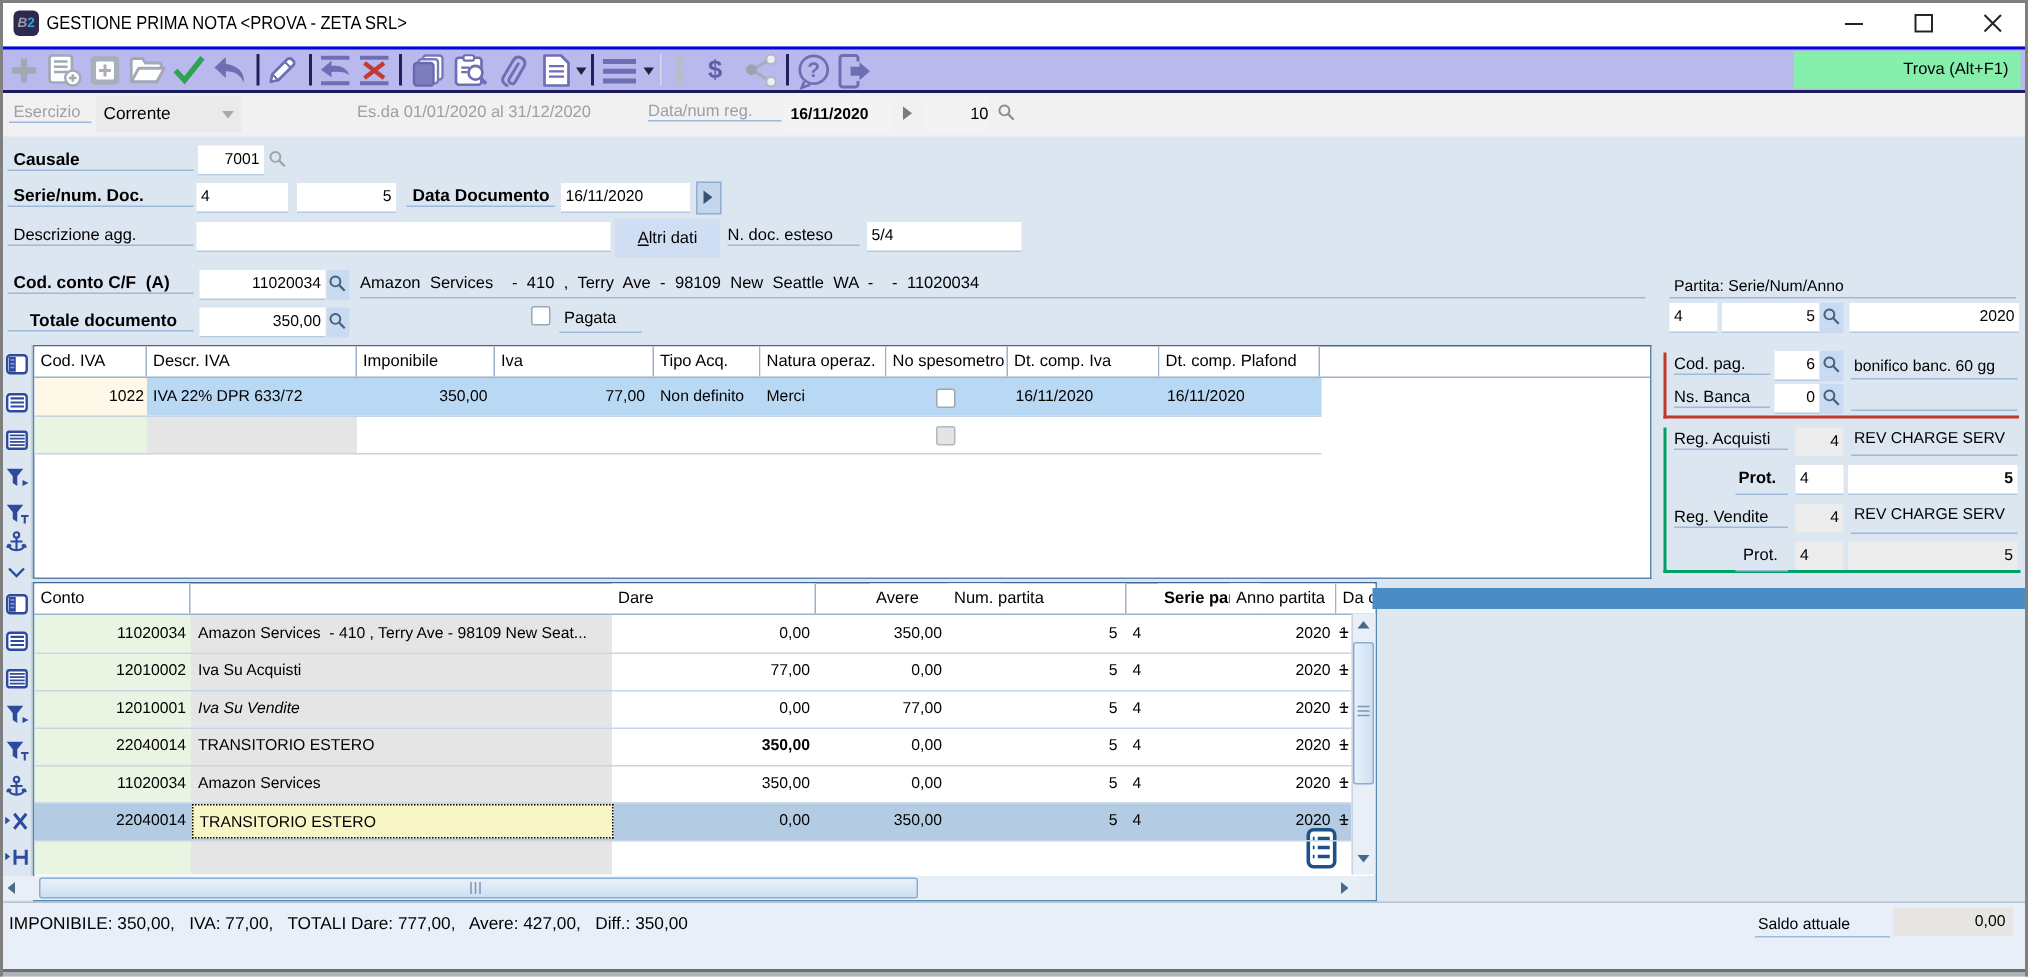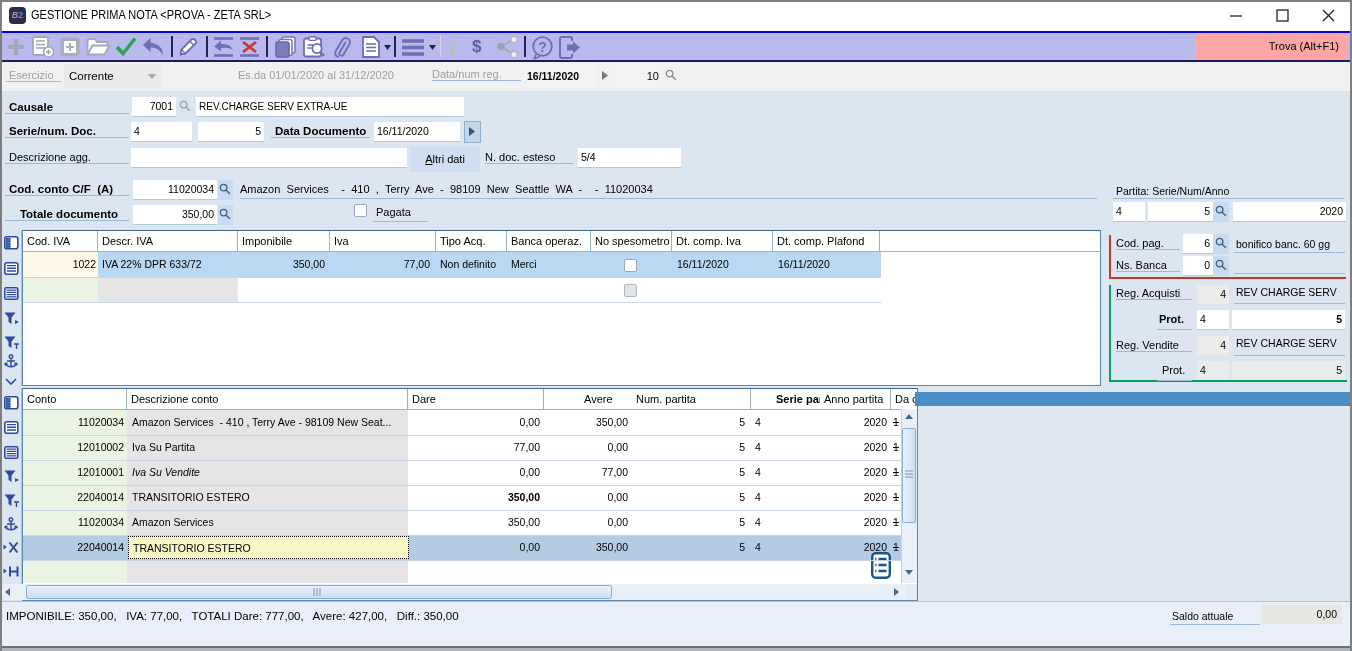--- a/index.html
+++ b/index.html
@@ -18,21 +18,21 @@
 .magbox { position:absolute; background:#c9dbf2; }
 svg { position:absolute; overflow:visible; }
 
 
 #titlebar { left:0; top:0; width:1352px; height:31px; background:#fff; }
 #appicon { left:9px; top:7px; width:17px; height:17px; background:#2e2a4e; border-radius:4px; color:#9a9aae; font-size:9px; font-style:italic; font-weight:bold; text-align:center; line-height:16px; }
 #apptitle { left:31px; top:8px; font-size:12.5px; transform:scaleX(0.88); transform-origin:left top; }
 
 
 #toolbar { left:0; top:31px; width:1352px; height:31px; background:#b9b9ee; border-top:2px solid #0505e0; border-bottom:2px solid #1b1b5e; }
-#trova { left:1196px; top:34px; width:151px; height:25px; background:#fca5a5; line-height:25px; text-align:right; padding-right:8px; font-size:11px; }
+#trova { left:1196px; top:34px; width:151px; height:25px; background:#86efac; line-height:25px; text-align:right; padding-right:8px; font-size:11px; }
 .tsep { position:absolute; top:36px; width:2px; height:21px; background:#21215e; }
 .tsepl { position:absolute; top:36px; width:1px; height:21px; background:#d8d8ea; }
 
 
 #eserow { left:0; top:62px; width:1352px; height:29px; background:#f1f1f1; }
 .gray { color:#9aa0a6; }
 
 
 .gridbox { position:absolute; background:#fff; border:1px solid #5a87ad; }
 .hcell { position:absolute; top:0; height:20px; line-height:20px; padding-left:4px; border-right:1px solid #9ab3cb; font-size:11px; background:#fff; white-space:nowrap; overflow:hidden; }
@@ -167,21 +167,20 @@
       <circle cx="4.6" cy="4.6" r="3.3" fill="none" stroke="#8a8a92" stroke-width="1.3"></circle>
       <line x1="7.2" y1="7.2" x2="10.8" y2="10.8" stroke="#8a8a92" stroke-width="1.5"></line>
     </svg>
 
   <div class="lbl b ul" style="left:5px;top:101px;width:124px;padding-left:4px;font-size:11.5px;">Causale</div>
   <div class="fld rt" style="left:132px;top:97px;width:44px;">7001</div>
   <svg style="left:179px;top:100px;" width="12" height="12" viewBox="0 0 12 12">
       <circle cx="4.6" cy="4.6" r="3.3" fill="none" stroke="#9aa2ac" stroke-width="1.3"></circle>
       <line x1="7.2" y1="7.2" x2="10.8" y2="10.8" stroke="#9aa2ac" stroke-width="1.5"></line>
     </svg>
-  <div class="fld" style="left:196px;top:97px;width:268px;font-size:10px;">REV.CHARGE SERV EXTRA-UE</div>
 
   <div class="lbl b ul" style="left:5px;top:125px;width:124px;padding-left:4px;font-size:11.5px;">Serie/num. Doc.</div>
   <div class="fld" style="left:131px;top:122px;width:61px;">4</div>
   <div class="fld rt" style="left:198px;top:122px;width:66px;">5</div>
   <div class="lbl b ul" style="left:271px;top:125px;width:99px;padding-left:4px;font-size:11.5px;">Data Documento</div>
   <div class="fld" style="left:374px;top:122px;width:86px;">16/11/2020</div>
   <div class="abs" style="left:464px;top:121px;width:17px;height:22px;background:#c3d6ec;border:1px solid #8fb0d4;"></div>
   <svg style="left:469px;top:127px;" width="7" height="10">
       <path d="M0 0 L6 4.5 L0 9 Z" fill="#33536e"></path>
     </svg>
@@ -264,21 +263,21 @@
   <div class="gfld rt" style="left:1232px;top:361px;width:113px;">5</div>
 
   <div class="abs" style="left:21px;top:230px;width:1px;height:156px;background:#b0c2d4;"></div>
   <div class="gridbox" style="left:22px;top:230px;width:1079px;height:156px;border-top-color:#44678f;"></div>
 
   <div class="hcell" style="left:23px;top:231px;width:75px;">Cod. IVA</div>
   <div class="hcell" style="left:98px;top:231px;width:140px;">Descr. IVA</div>
   <div class="hcell" style="left:238px;top:231px;width:92px;">Imponibile</div>
   <div class="hcell" style="left:330px;top:231px;width:106px;">Iva</div>
   <div class="hcell" style="left:436px;top:231px;width:71px;">Tipo Acq.</div>
-  <div class="hcell" style="left:507px;top:231px;width:84px;">Banca operaz.</div>
+  <div class="hcell" style="left:507px;top:231px;width:84px;">Natura operaz.</div>
   <div class="hcell" style="left:591px;top:231px;width:81px;">No spesometro</div>
   <div class="hcell" style="left:672px;top:231px;width:101px;">Dt. comp. Iva</div>
   <div class="hcell" style="left:773px;top:231px;width:107px;">Dt. comp. Plafond</div>
   <div class="abs" style="left:23px;top:251px;width:1077px;height:1px;background:#9ab3cb;"></div>
 
   <div class="abs" style="left:23px;top:252px;width:858px;height:25px;background:#b9d8f3;"></div>
   <div class="abs" style="left:23px;top:252px;width:75px;height:25px;background:#fdf8e8;"></div>
   <div class="cell rt" style="left:23px;top:252px;width:75px;padding-right:2px;">1022</div>
   <div class="cell" style="left:98px;top:252px;width:140px;">IVA 22% DPR 633/72</div>
   <div class="cell rt" style="left:238px;top:252px;width:92px;padding-right:5px;">350,00</div>
@@ -321,21 +320,20 @@
       <path d="M7 4.4 V12.5 M3 7 H11 M1.5 9 Q2.5 12.8 7 12.8 Q11.5 12.8 12.5 9 M1.5 9 L0.8 11.2 M1.5 9 L3.5 10 M12.5 9 L13.2 11.2 M12.5 9 L10.5 10" stroke="#2e4a9e" stroke-width="1.4" fill="none"></path>
     </svg>
   <svg style="left:5px;top:378px;" width="12" height="8" viewBox="0 0 12 8">
       <path d="M1 1 L6 6 L11 1" stroke="#2e4a9e" stroke-width="1.6" fill="none"></path>
     </svg>
 
   <div class="abs" style="left:21px;top:388px;width:1px;height:196px;background:#b0c2d4;"></div>
   <div class="gridbox" style="left:22px;top:388px;width:896px;height:213px;border-top-color:#44678f;"></div>
 
   <div class="hcell" style="left:23px;top:389px;width:104px;">Conto</div>
-  <div class="hcell" style="left:127px;top:389px;width:281px;">Descrizione conto</div>
   <div class="hcell" style="left:408px;top:389px;width:136px;">Dare</div>
   <div class="hcell" style="left:544px;top:389px;width:88px;margin-left:36px;">Avere</div>
   <div class="hcell" style="left:632px;top:389px;width:119px;">Num. partita</div>
   <div class="hcell" style="left:772px;top:389px;width:69px;font-weight:bold;">Serie partita</div>
   <div class="hcell" style="left:820px;top:389px;width:71px;">Anno partita</div>
   <div class="hcell" style="left:891px;top:389px;width:25px;border-right:none;">Da co</div>
   <div class="abs" style="left:23px;top:409px;width:893px;height:1px;background:#9ab3cb;"></div>
   <div id="lgrows">
     <div class="abs" style="left:23px;top:410px;width:104px;height:25px;background:#e9f4e2;"></div>
     <div class="abs" style="left:127px;top:410px;width:281px;height:25px;background:#e5e5e5;"></div>
@@ -343,21 +341,21 @@
     <div class="cell" style="left:128px;top:410px;width:280px;">Amazon Services&nbsp; - 410 , Terry Ave - 98109 New Seat...</div>
     <div class="cell rt" style="left:408px;top:410px;width:136px;">0,00</div>
     <div class="cell rt" style="left:544px;top:410px;width:88px;">350,00</div>
     <div class="cell rt" style="left:632px;top:410px;width:119px;padding-right:6px;">5</div>
     <div class="cell" style="left:751px;top:410px;width:69px;">4</div>
     <div class="cell rt" style="left:820px;top:410px;width:71px;">2020</div>
     <div class="rowsep" style="left:23px;top:435px;width:878px;"></div>
     <div class="abs" style="left:23px;top:435px;width:104px;height:25px;background:#e9f4e2;"></div>
     <div class="abs" style="left:127px;top:435px;width:281px;height:25px;background:#e5e5e5;"></div>
     <div class="cell rt" style="left:23px;top:435px;width:104px;padding-right:3px;">12010002</div>
-    <div class="cell" style="left:128px;top:435px;width:280px;">Iva Su Partita</div>
+    <div class="cell" style="left:128px;top:435px;width:280px;">Iva Su Acquisti</div>
     <div class="cell rt" style="left:408px;top:435px;width:136px;">77,00</div>
     <div class="cell rt" style="left:544px;top:435px;width:88px;">0,00</div>
     <div class="cell rt" style="left:632px;top:435px;width:119px;padding-right:6px;">5</div>
     <div class="cell" style="left:751px;top:435px;width:69px;">4</div>
     <div class="cell rt" style="left:820px;top:435px;width:71px;">2020</div>
     <div class="rowsep" style="left:23px;top:460px;width:878px;"></div>
     <div class="abs" style="left:23px;top:460px;width:104px;height:25px;background:#e9f4e2;"></div>
     <div class="abs" style="left:127px;top:460px;width:281px;height:25px;background:#e5e5e5;"></div>
     <div class="cell rt" style="left:23px;top:460px;width:104px;padding-right:3px;">12010001</div>
     <div class="cell" style="left:128px;top:460px;width:280px;font-style:italic;">Iva Su Vendite</div>

